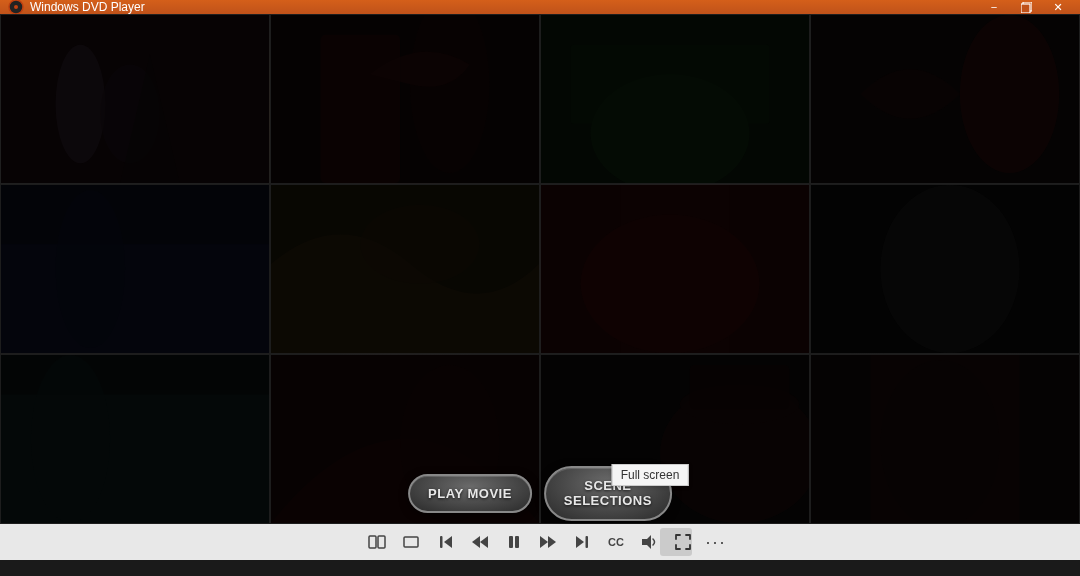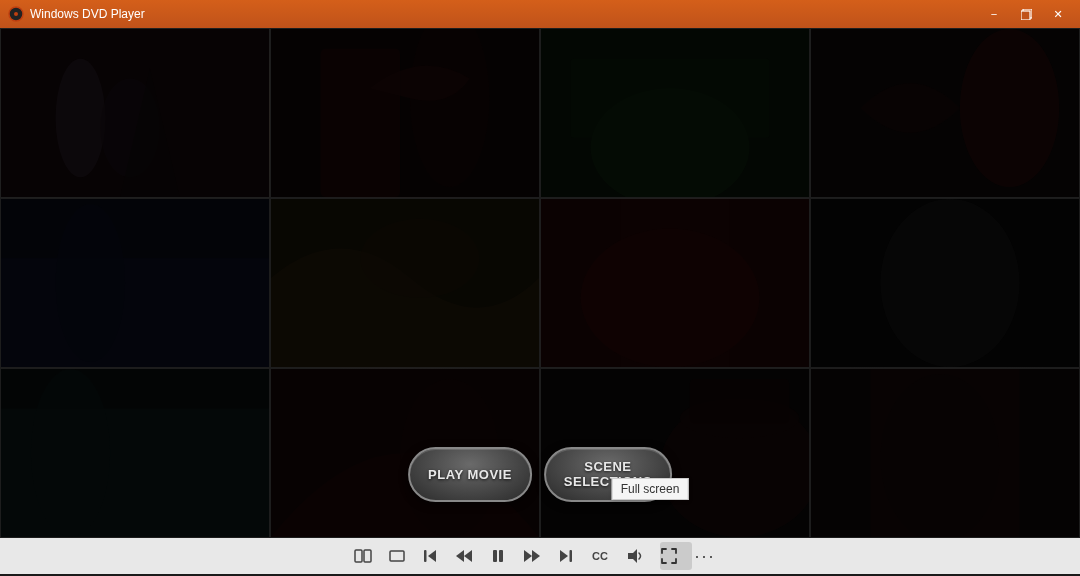--- a/index.html
+++ b/index.html
@@ -7,21 +7,21 @@
       width: 1080px;
       height: 576px;
       overflow: hidden;
       font-family: 'Segoe UI', sans-serif;
       background: #1a1a1a;
     }
 
     
     #title-bar {
       width: 100%;
-      height: 28px;
+      height: 14px;
       background: linear-gradient(to bottom, #d45f1a, #c0521a);
       display: flex;
       align-items: center;
       justify-content: space-between;
       padding: 0 8px;
       user-select: none;
     }
     #title-bar-left {
       display: flex;
       align-items: center;
@@ -105,25 +105,26 @@
     
     #menu-overlay {
       position: absolute;
       inset: 0;
       background: rgba(0,0,0,0.45);
     }
 
     
     #dvd-menu-buttons {
       position: absolute;
-      bottom: 36px;
+      bottom: 3px;
       left: 50%;
       transform: translateX(-50%);
       display: flex;
       gap: 12px;
+      align-items: center;
     }
 
     .dvd-btn {
       background: radial-gradient(ellipse at 50% 30%, #6a6a6a, #2a2a2a);
       border: 2px solid #888;
       border-radius: 28px;
       color: #e8e8e8;
       font-family: 'Arial Black', Arial, sans-serif;
       font-weight: 900;
       font-size: 13px;
@@ -151,21 +152,21 @@
     }
 
     .ctrl-btn {
       width: 32px;
       height: 28px;
       background: transparent;
       border: none;
       cursor: pointer;
       display: flex;
       align-items: center;
-      justify-content: flex-start;
+      justify-content: flex-end;
       border-radius: 3px;
       color: #333;
       font-size: 14px;
     }
 
     
     #fullscreen-tooltip {
       position: absolute;
       bottom: 38px;
       left: 50%;

